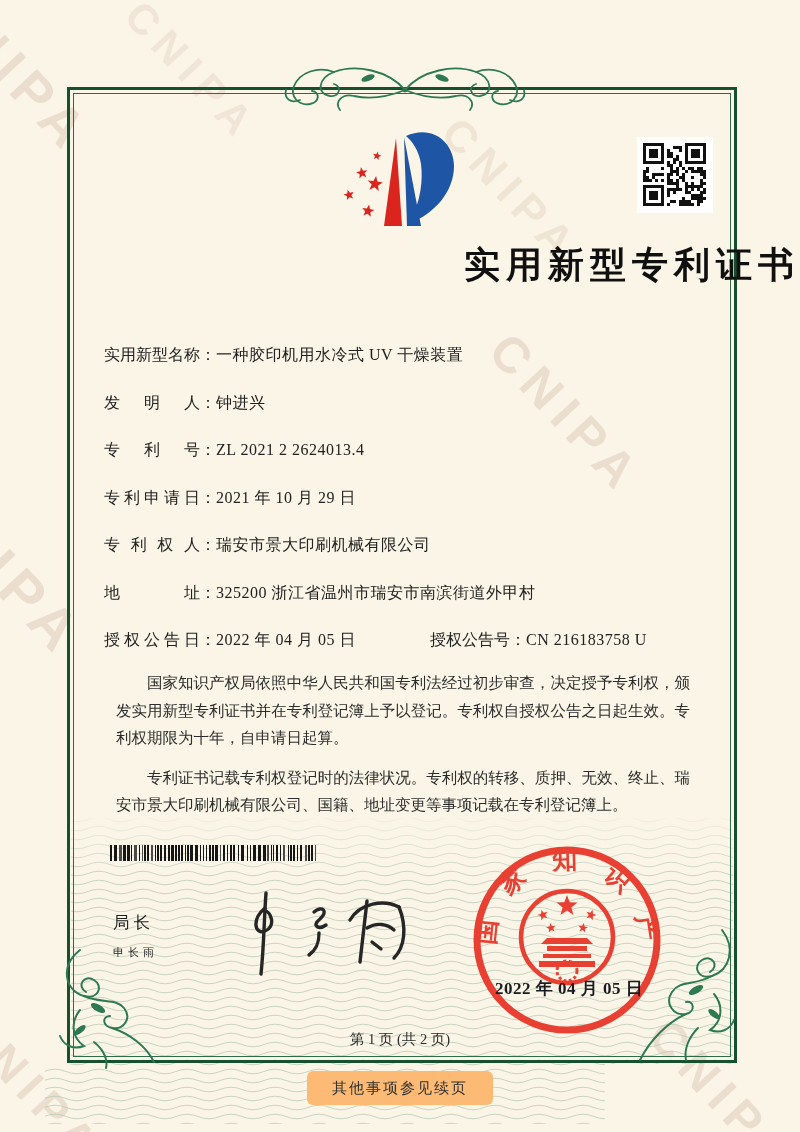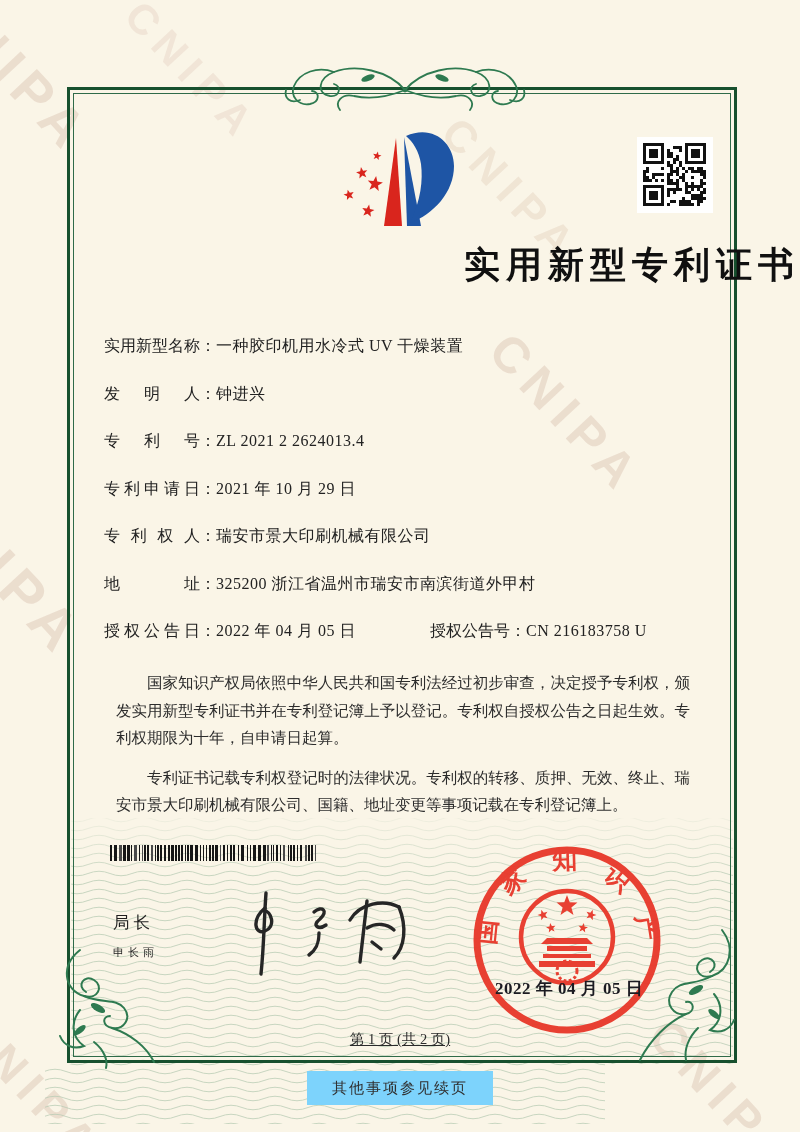--- a/index.html
+++ b/index.html
@@ -26,38 +26,38 @@
   .frame-inner{position:absolute;inset:3px;border:1px solid #2f6b49;}
   .orn{position:absolute;z-index:4;}
   
   .cert-no{position:absolute;left:104px;top:131px;font-size:17px;letter-spacing:2px;color:#1d1d1d;z-index:5;}
   .logo{position:absolute;left:328px;top:124px;z-index:5;}
   .qrbox{position:absolute;left:637px;top:137px;width:76px;height:76px;background:#fff;z-index:5;}
   .qrbox svg{position:absolute;left:6px;top:6px;}
   .title{position:absolute;left:0;top:241px;width:100%;text-align:right;font-size:36px;
          font-weight:bold;letter-spacing:6px;color:#101010;z-index:5;}
   .fields{position:absolute;left:104px;top:333px;width:606px;z-index:5;font-size:16px;}
-  .frow{margin-bottom:21px;line-height:26.5px;white-space:nowrap;}
+  .frow{margin-bottom:21px;line-height:26.5px;white-space:nowrap;margin-top:9px;}
   .flabel{display:inline-block;width:96px;text-align:justify;text-align-last:justify;
           -moz-text-align-last:justify;vertical-align:top;}
   .fvalue{letter-spacing:.5px;}
   .fvalue.w1{display:inline-block;width:214px;}
   .body-text{position:absolute;left:104px;top:657px;width:598px;z-index:5;
              font-size:15.5px;line-height:27.5px;text-align:justify;color:#2c2c2c;}
   .body-text p{margin:12px;text-indent:2em;}
   .barcode{position:absolute;left:110px;top:845px;z-index:5;}
   .sig-title{position:absolute;left:113px;top:912px;font-size:16.5px;letter-spacing:4px;z-index:5;color:#1f1f1f;}
   .sig-name{position:absolute;left:113px;top:945px;font-size:11px;letter-spacing:4px;z-index:5;color:#1f1f1f;}
   .signature{position:absolute;left:218px;top:888px;z-index:5;}
   .seal{position:absolute;left:469px;top:842px;z-index:6;opacity:.96;}
   .seal-date{position:absolute;left:481px;top:977px;width:176px;text-align:center;font-size:17px;
              font-weight:600;color:#1b1b22;letter-spacing:.5px;z-index:7;}
-  .page-num{position:absolute;left:0;top:1030px;width:100%;text-align:center;font-size:14.5px;color:#2b2b2b;z-index:5;text-decoration:underline;}
-  .cont-note{position:absolute;left:307px;top:1071px;width:186px;height:34px;background:#7dd3fc;
-             text-align:center;line-height:34px;font-size:15px;letter-spacing:2px;color:#303030;z-index:5;}
+  .page-num{position:absolute;left:0;top:1030px;width:100%;text-align:center;font-size:14.5px;color:#2b2b2b;z-index:5;}
+  .cont-note{position:absolute;left:307px;top:1071px;width:186px;height:34px;background:#fdba74;
+             text-align:center;line-height:34px;font-size:15px;letter-spacing:2px;color:#303030;z-index:5;border-radius:6px;}
 </style>
 </head>
 <body>
 
 <div class="page">
 
   <span class="wm wm1">CNIPA</span>
   <span class="wm wm2">CNIPA</span>
   <span class="wm wm3">CNIPA</span>
   <span class="wm wm4">CNIPA</span>

